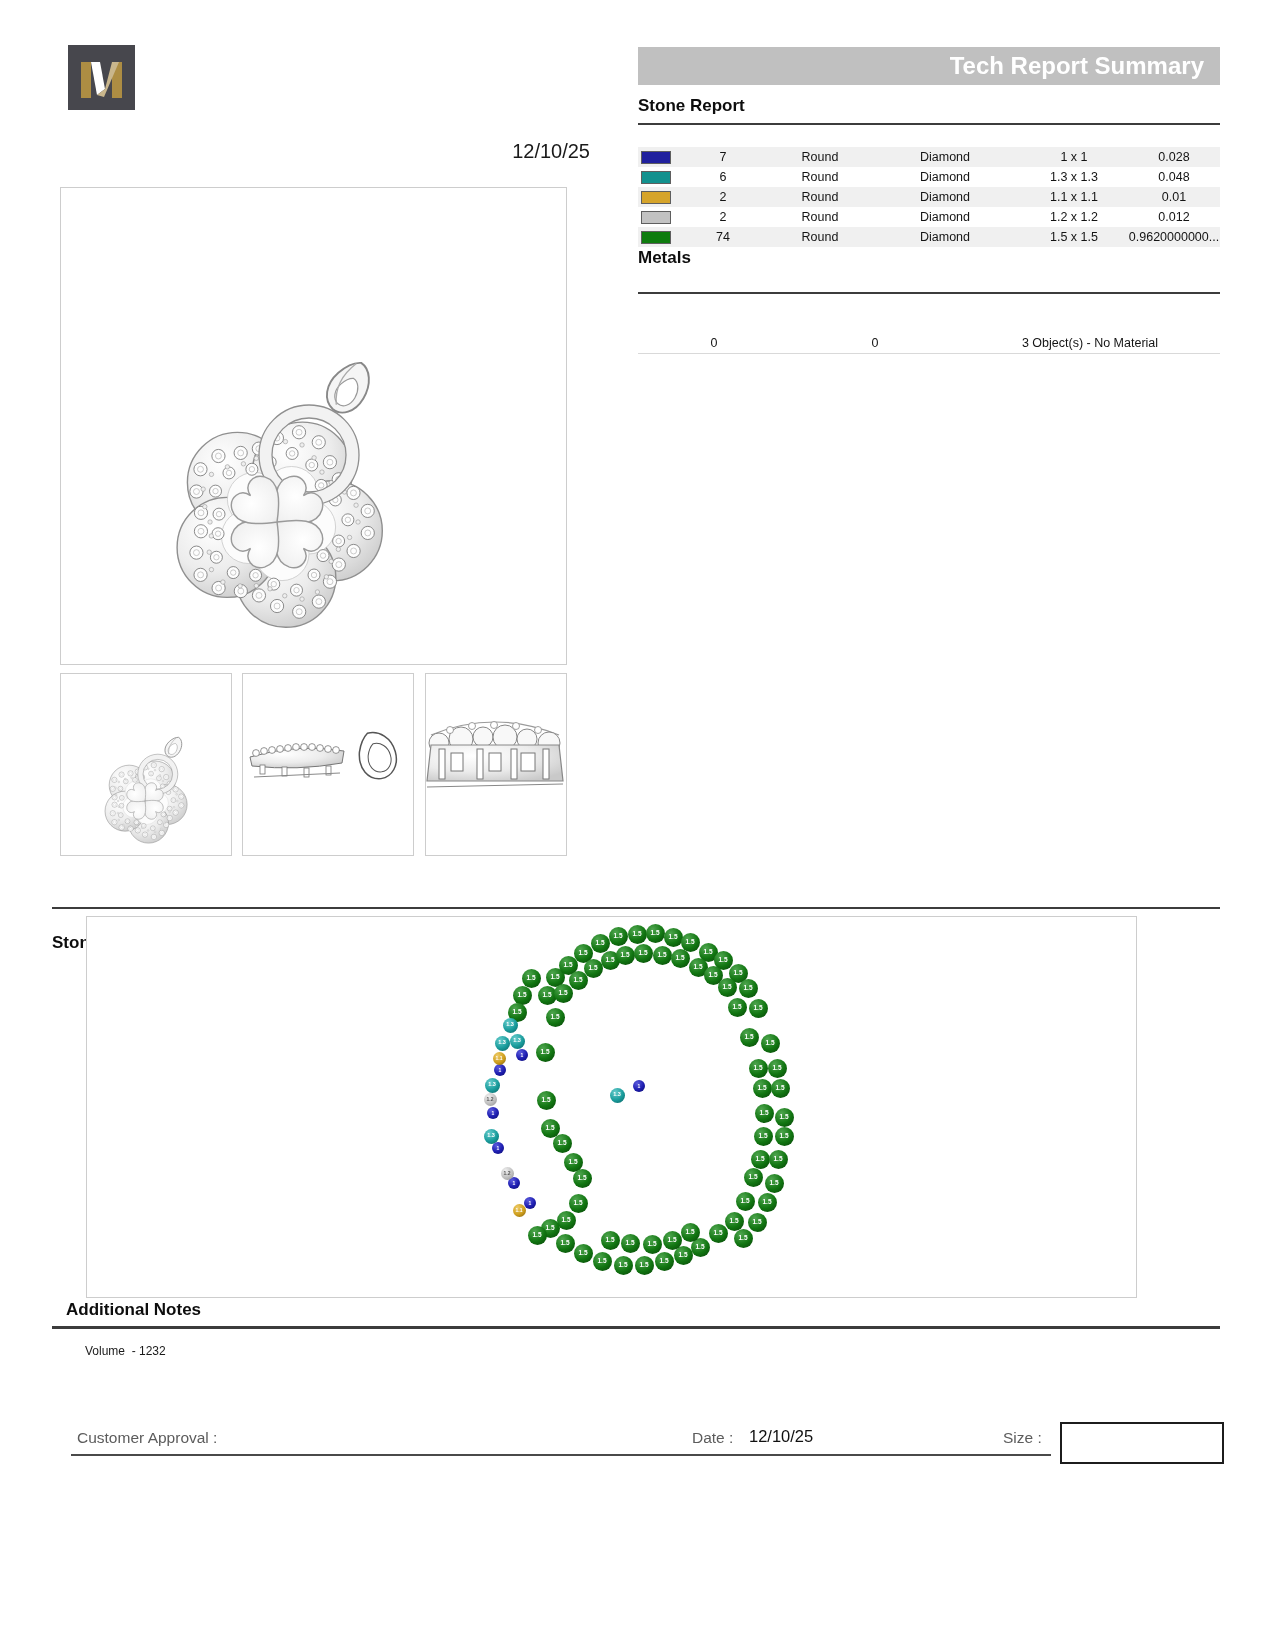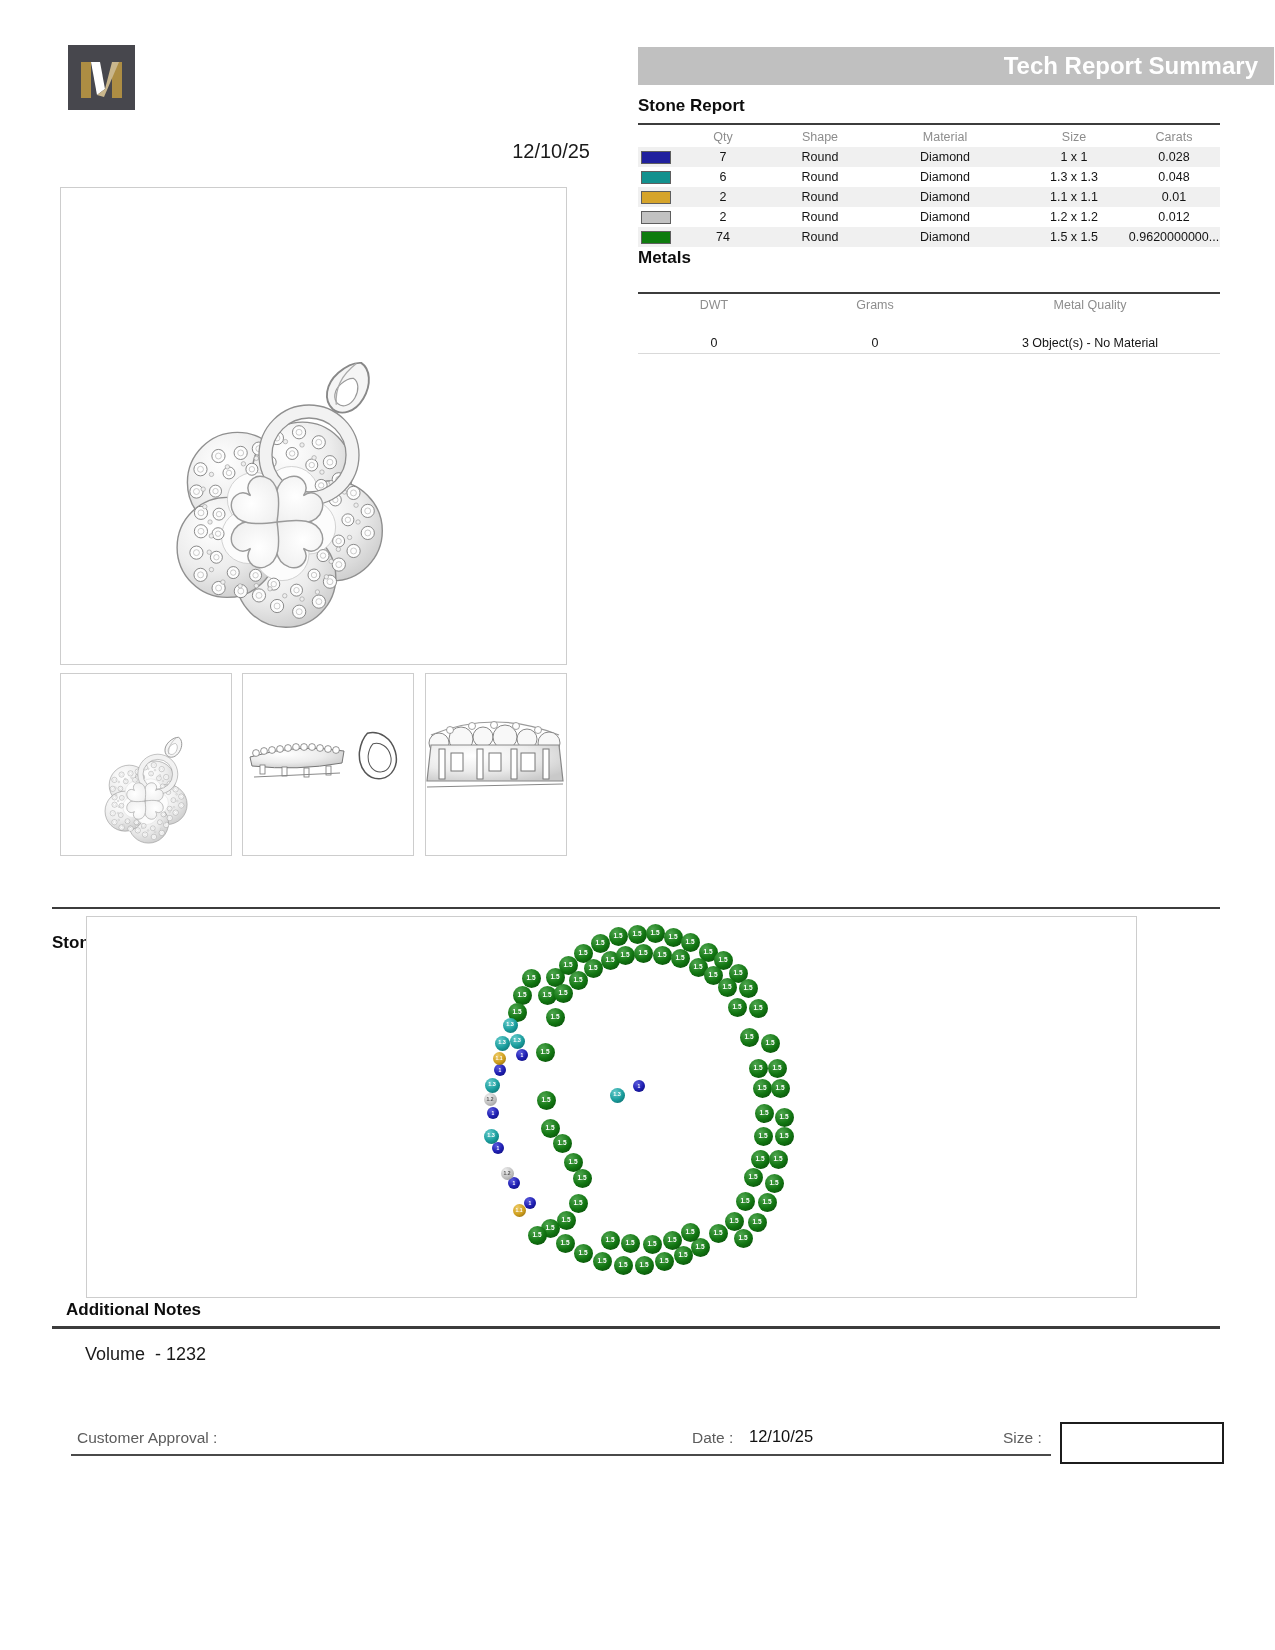--- a/index.html
+++ b/index.html
@@ -21,50 +21,42 @@
   .swcell{width:38px;display:flex;align-items:center;}
   .swatch{width:30px;height:13px;border:1px solid #5e5e5e;margin-left:3px;box-sizing:border-box;}
   .w-qty{width:94px}.w-shape{width:100px}.w-mat{width:150px}.w-size{width:108px}.w-car{width:92px}
   .m1{width:152px}.m2{width:170px}.m3{width:260px}
   .date-top{font-size:20px;color:#1a1a1a;text-align:right;}
   .dot{position:absolute;border-radius:50%;display:flex;align-items:center;
        justify-content:center;color:#fff;font-weight:bold;line-height:1;}
   .foot-label{font-size:15.5px;color:#5c5c5c;}
   .foot-value{font-size:16.5px;color:#101010;}
   .price-box{border:2px solid #1c1c1c;background:#fff;}
-  .volume{font-size:18px;color:#1a1a1a;white-space:pre;}
+  .volume{font-size:12px;color:#1a1a1a;white-space:pre;}
 </style>
 </head>
 <body>
 
 <div id="page">
 
   <svg class="abs" style="left:68px;top:45px" width="67" height="65" viewBox="0 0 67 65">
     <rect x="0" y="0" width="67" height="65" fill="#47474D"></rect>
     <rect x="13" y="17" width="10" height="36" fill="#AD8D43"></rect>
     <rect x="44" y="17" width="10" height="36" fill="#AD8D43"></rect>
     <polygon points="23,17 32,17 37,44 29,50" fill="#FFFFFF"></polygon>
     <polygon points="29,50 37,44 44,17 51,17 36,52" fill="#C9B68C"></polygon>
   </svg>
 
   <div class="abs date-top" style="left:450px;top:140px;width:140px">12/10/25</div>
 
-  <div class="abs titlebar" style="left:638px;top:47px;width:636px;height:38px">Tech Report Summary</div>
+  <div class="abs titlebar" style="left:638px;top:47px;width:582px;height:38px">Tech Report Summary</div>
 
   <div class="abs sec-head" style="left:638px;top:96px">Stone Report</div>
   <div class="abs rule" style="left:638px;top:123px;width:582px"></div>
 
-  <div class="abs tr th" style="left:638px;top:127px;height:20px">
-    <span class="swcell"></span>
-    <span class="w-qty c">Qty</span>
-    <span class="w-shape c">Shape</span>
-    <span class="w-mat c">Material</span>
-    <span class="w-size c">Size</span>
-    <span class="w-car c">Carats</span>
-  </div>
   <div id="sr-rows" class="abs" style="left:638px;top:147px;width:582px;height:100px">
       <div class="tr td shade" style="top: 0px; height: 20px;">
         <span class="swcell">
           <span class="swatch" style="background: rgb(32, 32, 158);"></span>
         </span>
         <span class="w-qty c">7</span>
         <span class="w-shape c">Round</span>
         <span class="w-mat c">Diamond</span>
         <span class="w-size c">1 x 1</span>
         <span class="w-car c">0.028</span>
@@ -106,25 +98,20 @@
         <span class="w-qty c">74</span>
         <span class="w-shape c">Round</span>
         <span class="w-mat c">Diamond</span>
         <span class="w-size c">1.5 x 1.5</span>
         <span class="w-car c">0.9620000000...</span>
       </div>
     </div>
 
   <div class="abs sec-head" style="left:638px;top:248px">Metals</div>
   <div class="abs rule" style="left:638px;top:292px;width:582px"></div>
-  <div class="abs mtr th" style="left:638px;top:296px;height:18px">
-    <span class="m1 c">DWT</span>
-    <span class="m2 c">Grams</span>
-    <span class="m3 c">Metal Quality</span>
-  </div>
   <div id="mt-rows" class="abs" style="left:638px;top:314px;width:582px;height:40px">
       <div class="mtr td" style="top: 19px; height: 19px;">
         <span class="m1 c">0</span>
         <span class="m2 c">0</span>
         <span class="m3 c">3 Object(s) - No Material</span>
       </div>
     </div>
   <div class="abs thin-rule" style="left:638px;top:353px;width:582px"></div>
 
   <div class="abs box" style="left:60px;top:187px;width:505px;height:476px"></div>

